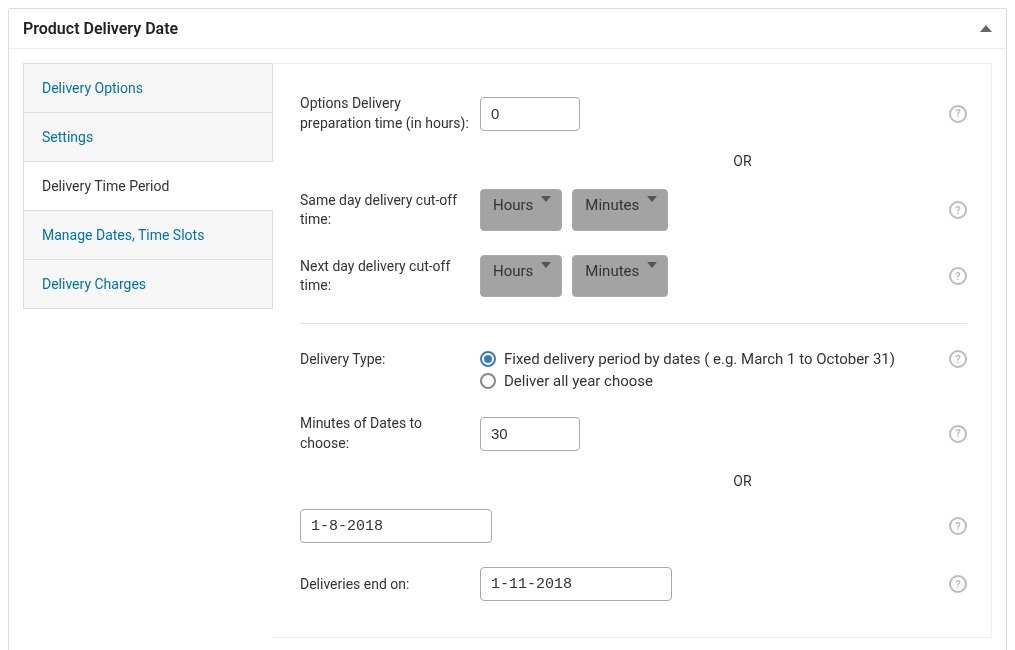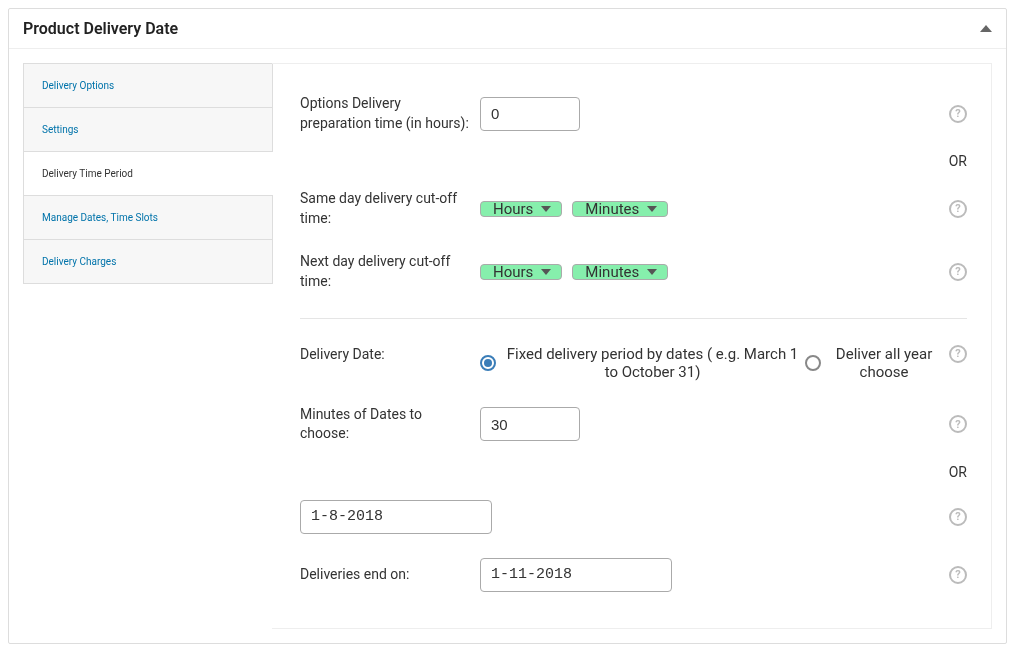--- a/index.html
+++ b/index.html
@@ -44,21 +44,21 @@
     flex-shrink: 0;
     border: 1px solid #ddd;
     background: #f7f7f7;
     align-self: flex-start;
   }
   .sidebar-item {
     padding: 16px 18px;
     border-bottom: 1px solid #ddd;
     color: #0073aa;
     cursor: pointer;
-    font-size: 10px;
+    font-size: 14px;
     background: #f7f7f7;
   }
   .sidebar-item:last-child { border-bottom: none; }
   .sidebar-item.active {
     background: #fff;
     color: #333;
     font-weight: 400;
     position: relative;
   }
   .sidebar-item.active::after {
@@ -114,52 +114,51 @@
     padding: 6px 10px;
     font-size: 15px;
     color: #333;
     height: 34px;
   }
   .input-small { width: 100px; }
   .input-med { width: 192px; font-family: Liberation Mono, monospace; }
   .select-wrap {
     position: relative;
     display: inline-flex;
-    align-items: center;
     border: 1px solid #aaa;
     border-radius: 4px;
     padding: 6px 28px 6px 12px;
-    height: 16px;
-    cursor: pointer;
-    background: #86efac;
+    height: 42px;
+    cursor: pointer;
+    background: #a3a3a3;
     font-size: 15px;
   }
   .select-wrap .caret {
     position: absolute;
     right: 10px;
     width: 0; height: 0;
     border-left: 5px solid transparent;
     border-right: 5px solid transparent;
     border-top: 6px solid #555;
   }
   .or-row {
-    text-align: right;
+    text-align: center;
     padding: 8px 0 8px 218px;
     color: #333;
     font-size: 14px;
   }
   .divider {
     border: none;
     border-top: 1px solid #e5e5e5;
     margin: 14px 0;
   }
   .radio-group {
     display: flex;
+    flex-direction: column;
     gap: 4px;
-    text-align: center;
   }
   .radio-line {
     display: flex;
     align-items: center;
     gap: 8px;
     font-size: 15px;
     cursor: pointer;
   }
   .radio-outer {
     width: 16px; height: 16px;
@@ -233,21 +232,21 @@
             <span>Minutes</span>
             <span class="caret"></span>
           </div>
           <span class="help-icon">?</span>
         </div>
       </div>
 
       <hr class="divider">
 
       <div class="form-row" style="align-items:flex-start;">
-        <div class="form-label">Delivery Date:</div>
+        <div class="form-label">Delivery Type:</div>
         <div class="form-control" style="align-items:flex-start;">
           <div class="radio-group">
             <label class="radio-line">
               <span class="radio-outer">
                   <span class="radio-inner"></span>
                 </span>
               <span>Fixed delivery period by dates ( e.g. March 1 to October 31)</span>
             </label>
             <label class="radio-line">
               <span class="radio-outer unchecked"></span>

